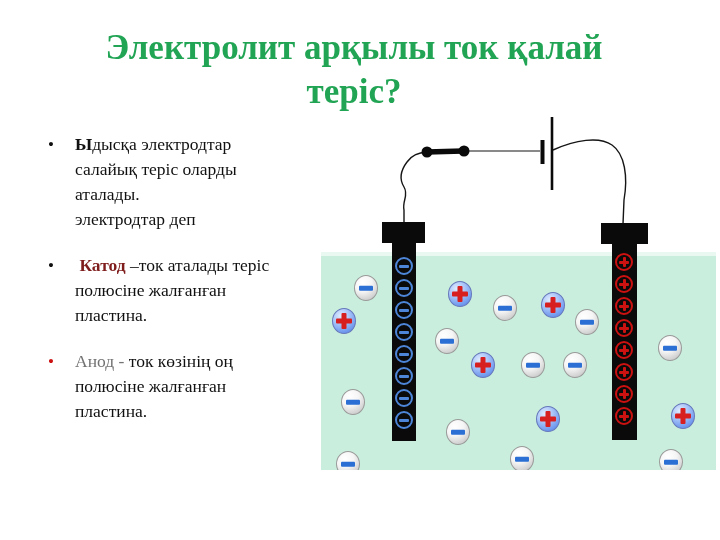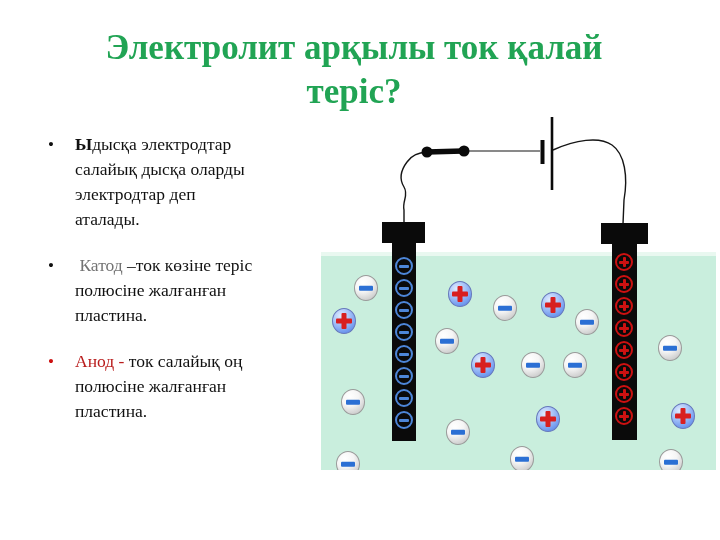--- a/index.html
+++ b/index.html
@@ -48,37 +48,37 @@
   <h1 class="title" style="color: rgb(33, 164, 84);">
     <span>Электролит арқылы ток қалай</span><br>
     <span>теріс?</span>
   </h1>
 
   <div class="bullets" id="bullets">
       <div class="bullet">
         <span class="marker" style="color: rgb(17, 17, 17);">•</span>
         <div class="btext">
           <div class="bline"><span style="font-weight: bold;">Ы</span><span>дысқа электродтар</span></div>
-          <div class="bline"><span>салайық дысқа оларды</span></div>
+          <div class="bline"><span>салайық теріс оларды</span></div>
+          <div class="bline"><span>аталады.</span></div>
           <div class="bline"><span>электродтар деп</span></div>
-          <div class="bline"><span>аталады.</span></div>
         </div>
       </div>
       <div class="bullet">
         <span class="marker" style="color: rgb(17, 17, 17);">•</span>
         <div class="btext">
-          <div class="bline"><span style="color: #737373;"> Катод</span><span> –ток көзіне теріс</span></div>
+          <div class="bline"><span style="color: #7f1d1d; font-weight: bold;"> Катод</span><span> –ток аталады теріс</span></div>
           <div class="bline"><span>полюсіне жалғанған</span></div>
           <div class="bline"><span>пластина.</span></div>
         </div>
       </div>
       <div class="bullet">
         <span class="marker" style="color: rgb(204, 17, 17);">•</span>
         <div class="btext">
-          <div class="bline"><span style="color: #b91c1c;">Анод - </span><span>ток салайық оң</span></div>
+          <div class="bline"><span style="color: #737373;">Анод - </span><span>ток көзінің оң</span></div>
           <div class="bline"><span>полюсіне жалғанған</span></div>
           <div class="bline"><span>пластина.</span></div>
         </div>
       </div>
     </div>
 
   <div class="diagram">
 
     <svg class="circuit" viewBox="0 0 720 540">
 

